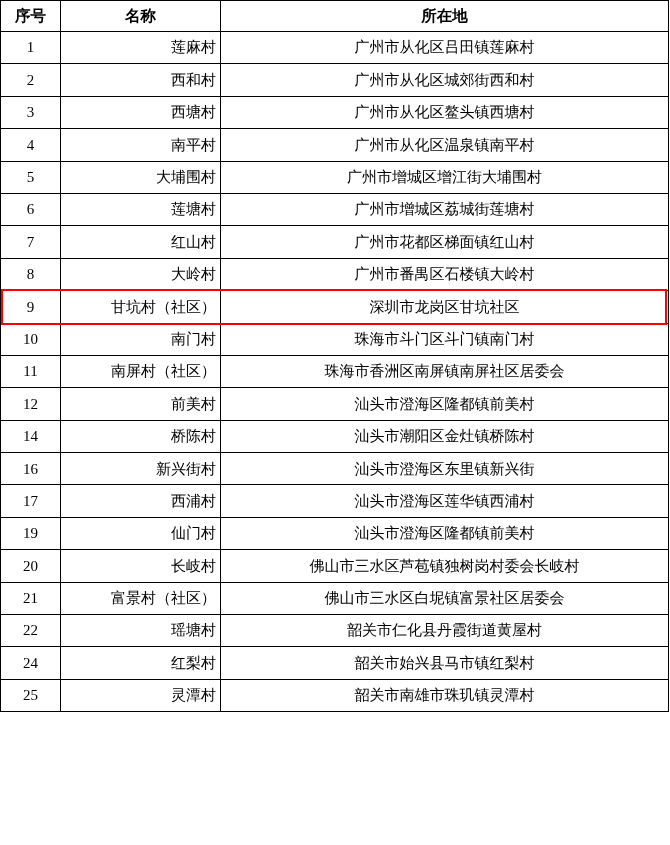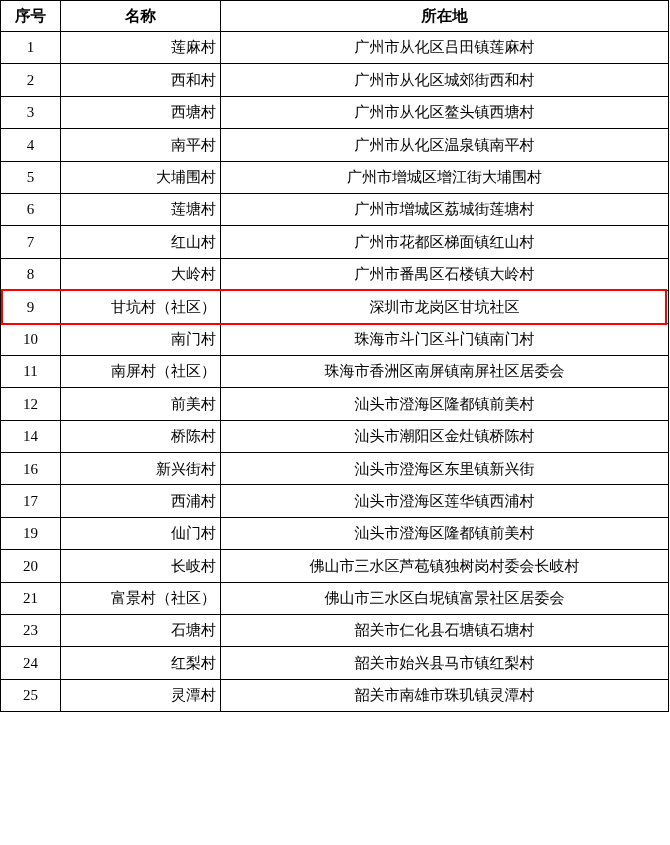--- a/index.html
+++ b/index.html
@@ -170,23 +170,23 @@
           <td class="idx">20</td>
           <td class="name">长岐村</td>
           <td class="loc">佛山市三水区芦苞镇独树岗村委会长岐村</td>
         </tr>
         <tr>
           <td class="idx">21</td>
           <td class="name">富景村（社区）</td>
           <td class="loc">佛山市三水区白坭镇富景社区居委会</td>
         </tr>
         <tr>
-          <td class="idx">23</td>
-          <td class="name">石塘村</td>
-          <td class="loc">韶关市仁化县石塘镇石塘村</td>
+          <td class="idx">22</td>
+          <td class="name">瑶塘村</td>
+          <td class="loc">韶关市仁化县丹霞街道黄屋村</td>
         </tr>
         <tr>
           <td class="idx">24</td>
           <td class="name">红梨村</td>
           <td class="loc">韶关市始兴县马市镇红梨村</td>
         </tr>
         <tr>
           <td class="idx">25</td>
           <td class="name">灵潭村</td>
           <td class="loc">韶关市南雄市珠玑镇灵潭村</td>

